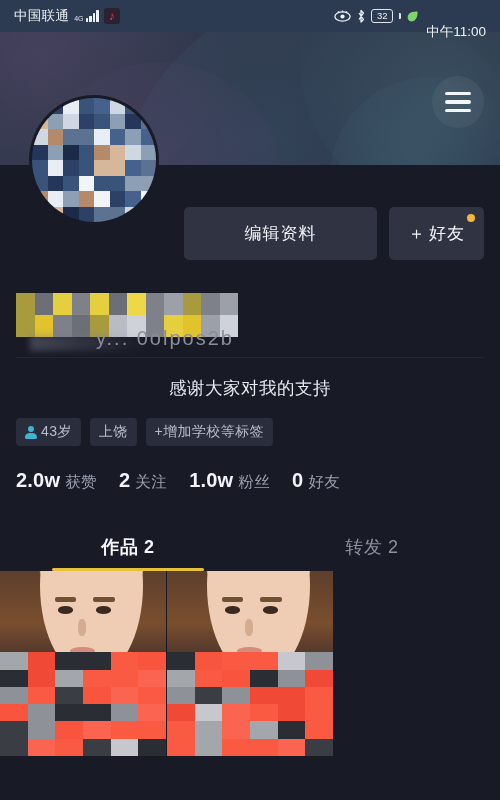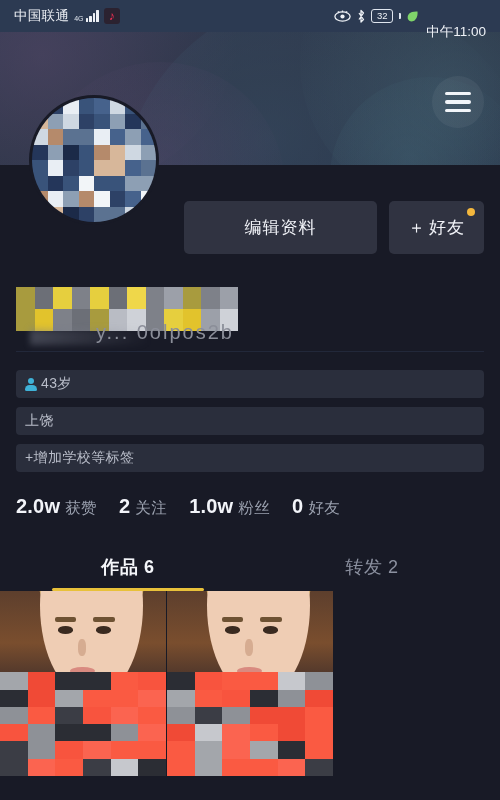--- a/index.html
+++ b/index.html
@@ -66,21 +66,21 @@
   .menu-btn{
     position:absolute; right:16px; top:44px;
     width:52px;height:52px;border-radius:50%;
     background:rgba(255,255,255,.055);
     display:flex;flex-direction:column;align-items:center;justify-content:center;gap:5px;
     cursor:pointer;
   }
   .menu-btn span{ display:block;width:26px;height:3.4px;background:#f2f5f9;border-radius:2px;}
 
   
-  .profile{ position:relative; padding:10px 16px;text-align:center; }
+  .profile{ position:relative; padding:16px 16px;text-align:center; }
   .avatar-wrap{
     position:absolute; left:32px; top:-67px;
     width:124px;height:124px;border-radius:50%;
     overflow:hidden; background:#1b1d29;
     box-shadow:0 0 0 3px #181a26;
   }
   .avatar-mosaic{ width:100%;height:100%;display:grid;
     grid-template-columns:repeat(8,1fr); grid-template-rows:repeat(8,1fr); }
   .avatar-mosaic i{ display:block; }
 
@@ -118,21 +118,21 @@
   .name-shadow{
     position:absolute; left:14px; top:48px; width:120px;height:16px;
     background:linear-gradient(90deg,rgba(120,124,138,.45),rgba(60,62,76,0));
     filter:blur(3px);
   }
 
   .divider{ height:1px; background:#22283a; margin:0 0 0 0; }
 
   
   .bio{ font-size:17.5px; color:#e6e9f0; margin:18px 0 0 0; letter-spacing:.5px; }
-  .tags{ display:flex; gap:9px; margin-top:18px;flex-direction:column; }
+  .tags{ display:flex; gap:9px; margin-top:18px; }
   .tag{
     background:#2a2e3c; color:#b9bdc9; border-radius:4px;
     height:28px; display:flex; align-items:center; padding:0 9px;
     font-size:14px; letter-spacing:.4px; cursor:pointer; gap:4px;
   }
   .person-ic{ width:12px;height:13px; position:relative; display:inline-block; }
   .person-ic::before{ content:""; position:absolute; left:3px; top:0;
     width:6px;height:6px;border-radius:50%;background:#3fb2d8;}
   .person-ic::after{ content:""; position:absolute; left:0; top:7px;
     width:12px;height:6px;border-radius:6px 6px 2px 2px;background:#3fb2d8;}
@@ -355,20 +355,21 @@
         <i style="background: rgb(226, 195, 44);"></i>
         <i style="background: rgb(156, 160, 169);"></i>
         <i style="background: rgb(207, 210, 216);"></i>
       </div>
     <div class="name-shadow"></div>
     <div class="name-ghost">y... 0olpos2b</div>
   </div>
 
   <div class="divider"></div>
 
+  <div class="bio">感谢大家对我的支持</div>
 
   <div class="tags">
     <div class="tag">
       <span class="person-ic"></span>
       <span>43岁</span>
     </div>
     <div class="tag">
       <span>上饶</span>
     </div>
     <div class="tag">
@@ -391,21 +392,21 @@
     </div>
     <div class="stat">
       <b>0</b>
       <span>好友</span>
     </div>
   </div>
 </div>
 
 <div class="tabs">
   <div class="tab active">
-    <span>作品 6</span>
+    <span>作品 2</span>
     <span class="ul"></span>
   </div>
   <div class="tab">
     <span>转发 2</span>
     
   </div>
 </div>
 
 <div class="grid">
   <div class="cell">

